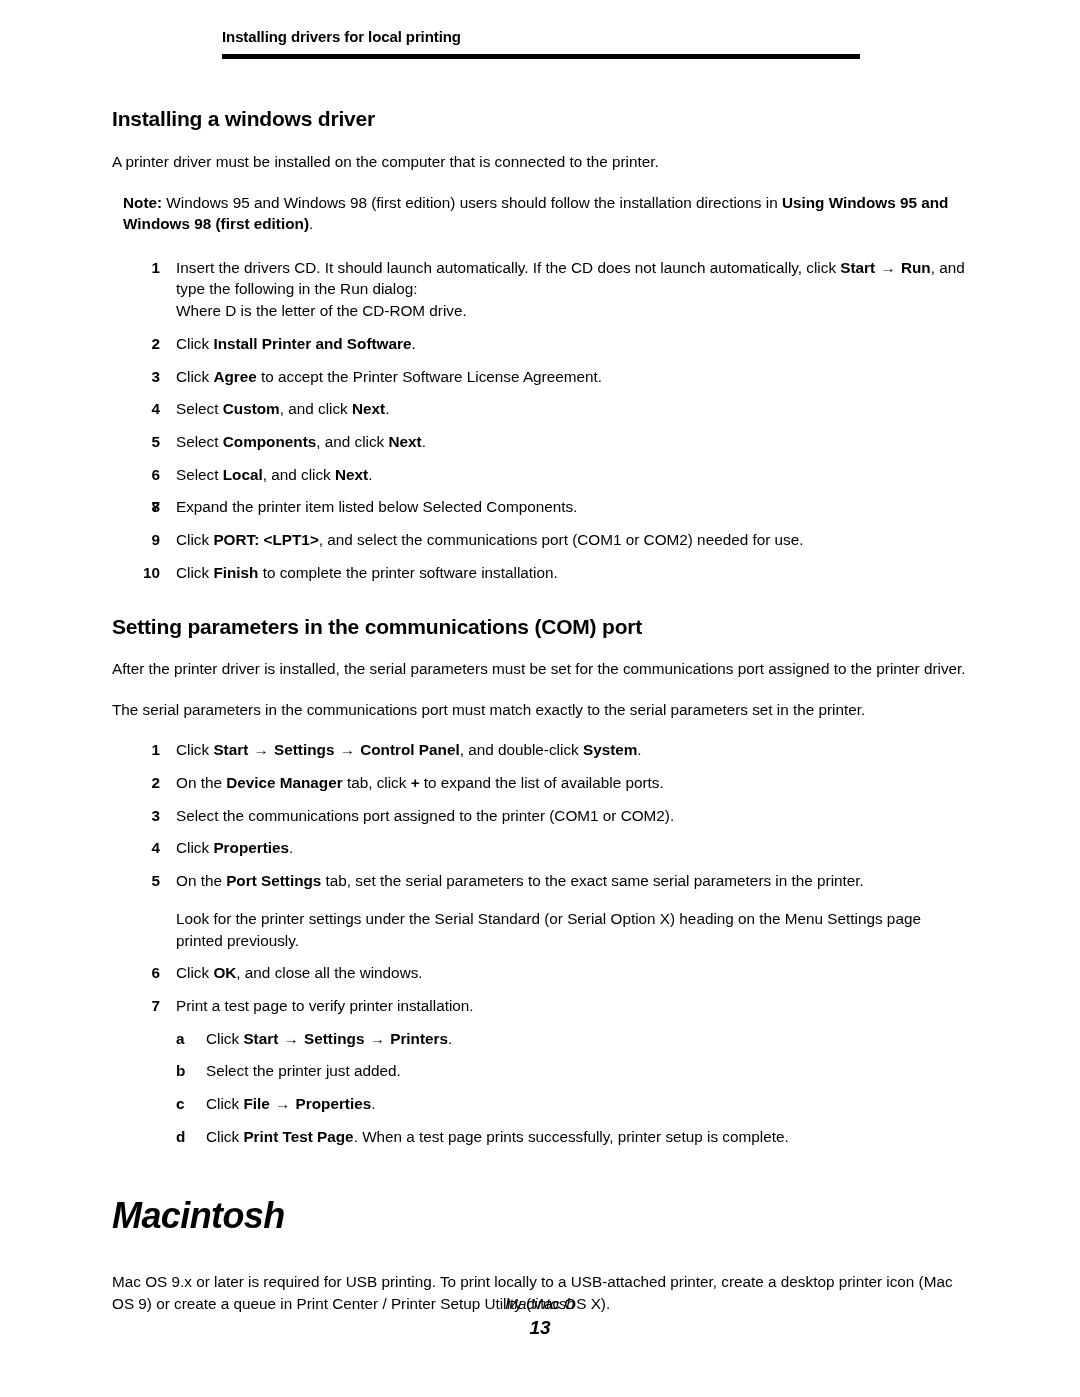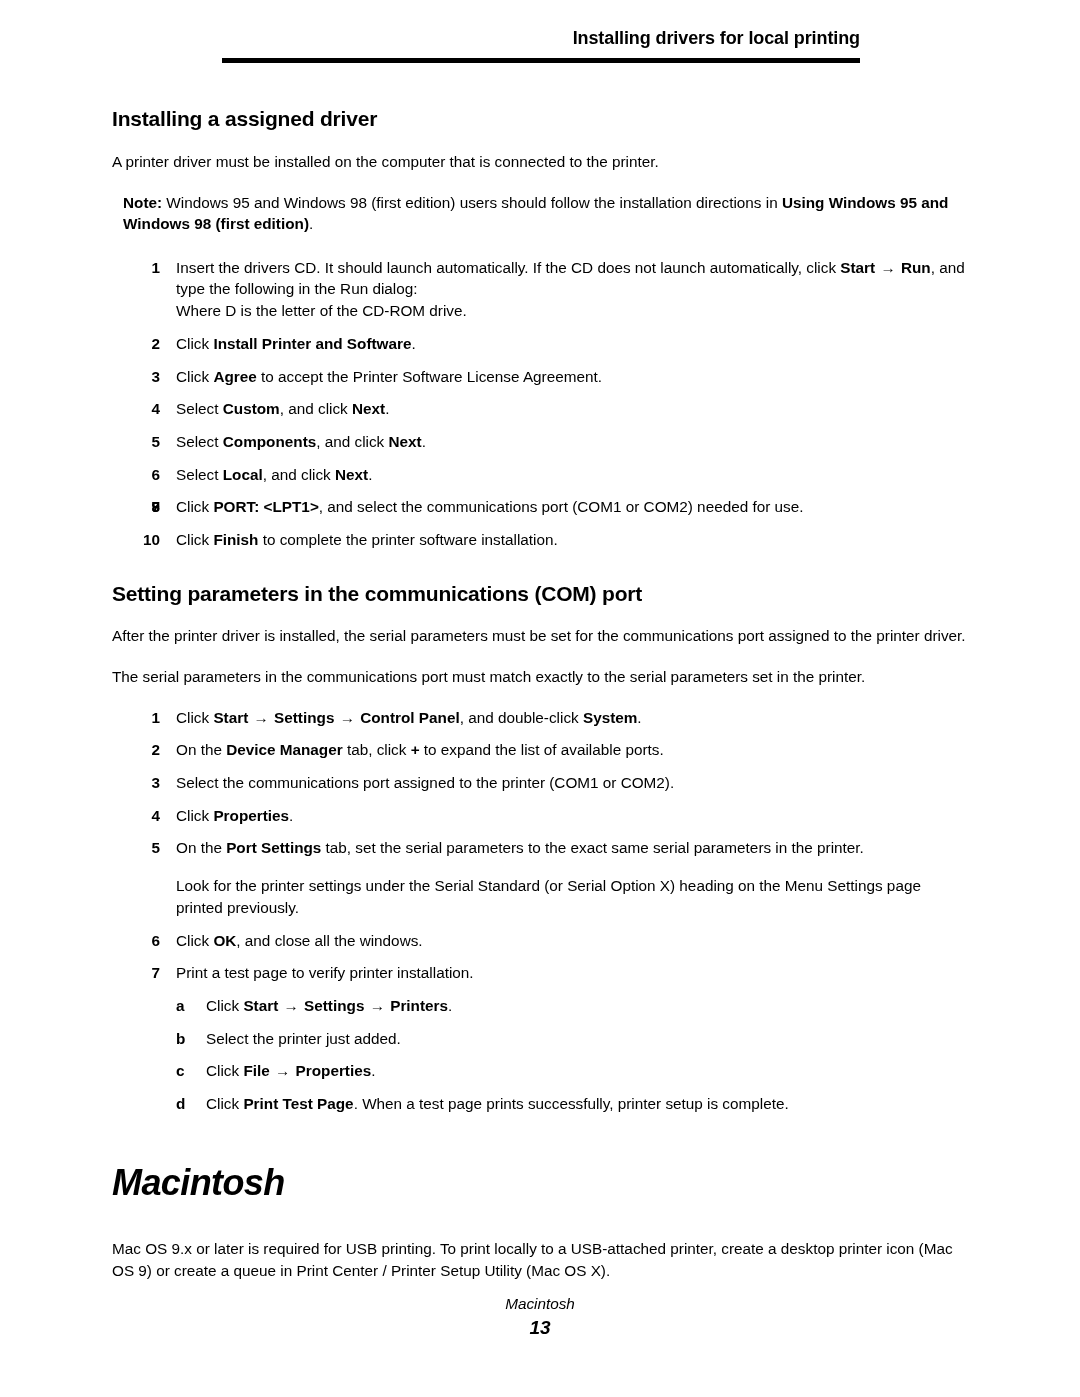--- a/index.html
+++ b/index.html
@@ -24,23 +24,23 @@
   }
 
   
   .page-header {
     position: absolute;
     left: 222px;
     top: 28px;
     width: 638px;
   }
   .page-header .header-title {
-    font-size: 18px;
-    font-weight: bold;
-    text-align: right;
+    font-size: 15px;
+    font-weight: bold;
+    text-align: left;
     letter-spacing: -0.1px;
     line-height: 1.15;
   }
   .header-rule {
     margin-top: 9px;
     height: 5px;
     background: #000000;
     width: 100%;
   }
 
@@ -173,37 +173,37 @@
 
 <div class="page">
 
   <div class="page-header">
     <div class="header-title">Installing drivers for local printing</div>
     <div class="header-rule"></div>
   </div>
 
   <div class="content">
 
-    <h2 class="section-heading">Installing a assigned driver</h2>
+    <h2 class="section-heading">Installing a windows driver</h2>
 
     <p class="body">A printer driver must be installed on the computer that is connected to the printer.</p>
 
     <p class="note">
       <b>Note:</b><span> Windows 95 and Windows 98 (first edition) users should follow the installation directions in </span><b>Using Windows 95 and Windows 98 (first edition)</b><span>.</span>
     </p>
 
     <ol class="steps" id="driver-steps">
         <li><span class="marker">1</span><span><span>Insert the drivers CD. It should launch automatically. If the CD does not launch automatically, click </span><b>Start</b><b class="arrow"> → </b><b>Run</b><span>, and type the following in the Run dialog:</span></span><span class="cont">Where D is the letter of the CD-ROM drive.</span></li>
         <li><span class="marker">2</span><span><span>Click </span><b>Install Printer and Software</b><span>.</span></span></li>
         <li><span class="marker">3</span><span><span>Click </span><b>Agree</b><span> to accept the Printer Software License Agreement.</span></span></li>
         <li><span class="marker">4</span><span><span>Select </span><b>Custom</b><span>, and click </span><b>Next</b><span>.</span></span></li>
         <li><span class="marker">5</span><span><span>Select </span><b>Components</b><span>, and click </span><b>Next</b><span>.</span></span></li>
         <li><span class="marker">6</span><span><span>Select </span><b>Local</b><span>, and click </span><b>Next</b><span>.</span></span></li>
         <li><span class="marker">7</span></li>
-        <li><span class="marker">8</span></li>
+        <li><span class="marker">8</span><span><span>Expand the printer item listed below Selected Components.</span></span></li>
         <li><span class="marker">9</span><span><span>Click </span><b>PORT: &lt;LPT1&gt;</b><span>, and select the communications port (COM1 or COM2) needed for use.</span></span></li>
         <li><span class="marker">10</span><span><span>Click </span><b>Finish</b><span> to complete the printer software installation.</span></span></li>
       </ol>
 
     <h2 class="section-heading second">Setting parameters in the communications (COM) port</h2>
 
     <p class="body">After the printer driver is installed, the serial parameters must be set for the communications port assigned to the printer driver.</p>
 
     <p class="body">The serial parameters in the communications port must match exactly to the serial parameters set in the printer.</p>
 

